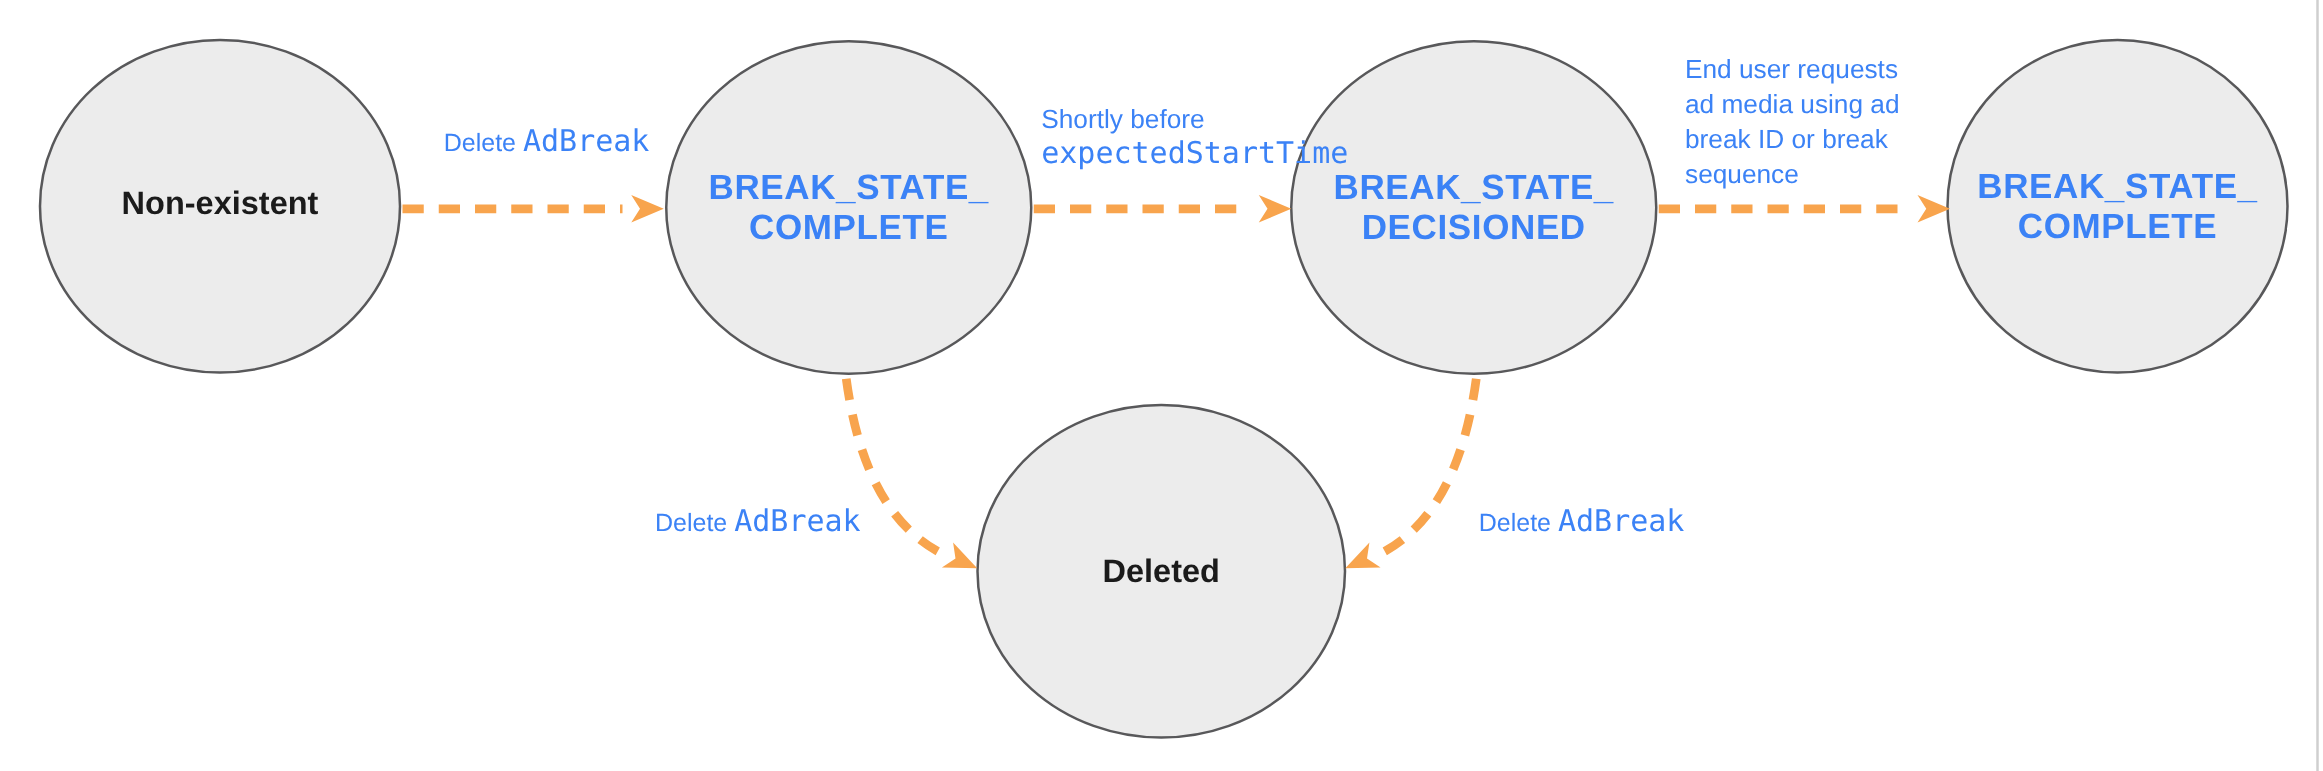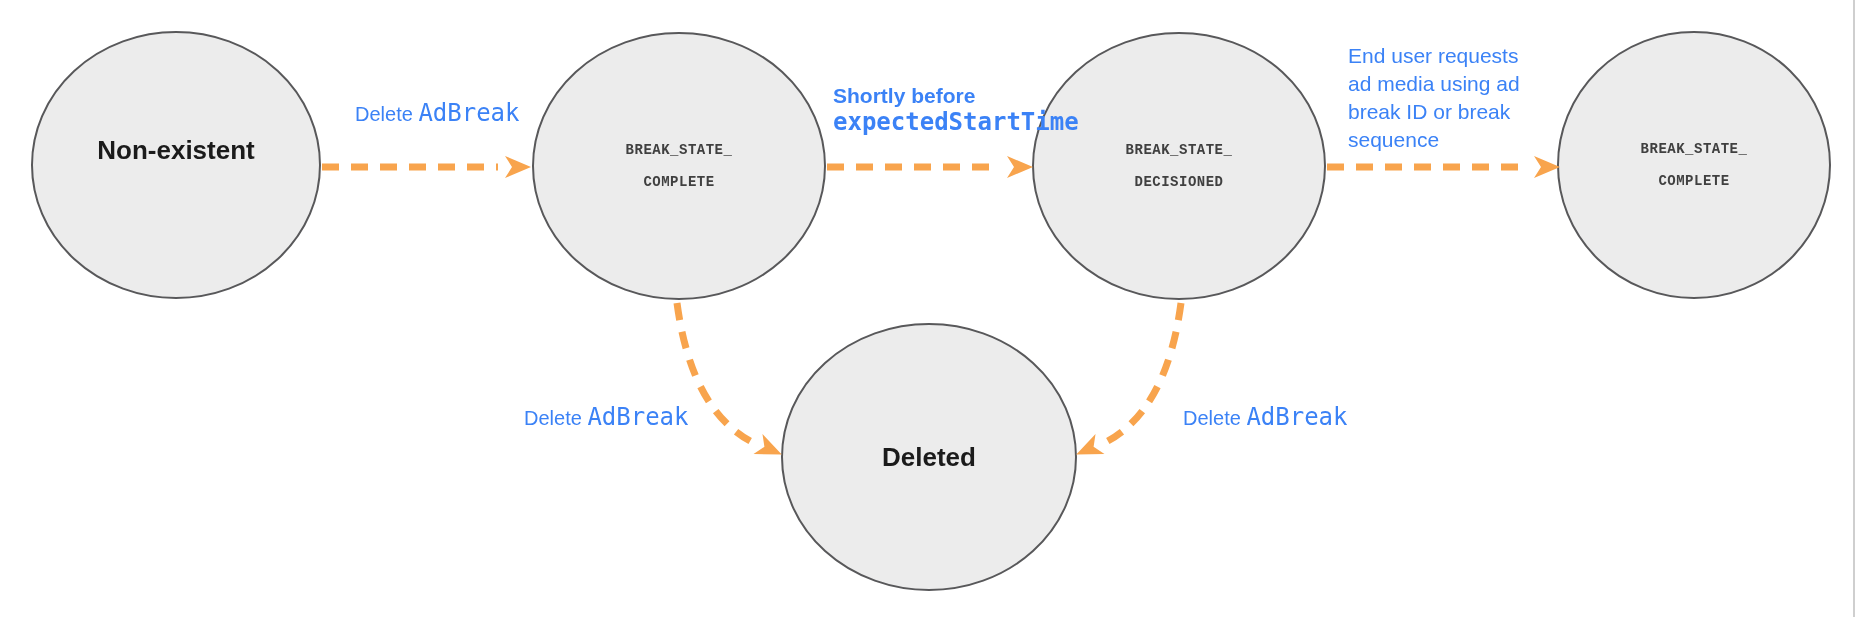--- a/index.html
+++ b/index.html
@@ -19,22 +19,22 @@
   .arrow-head { fill:#F8A44D; stroke:none; }
   .node-label {
     position:absolute; transform:translate(-50%,-50%);
     text-align:center; white-space:nowrap;
     color:#1b1b1b; font-weight:bold; font-size:26px;
     font-family:"Liberation Sans", sans-serif;
   }
   .node-code-label {
     position:absolute; transform:translate(-50%,-50%);
     text-align:center; white-space:nowrap;
-    color:#404040; font-weight:bold; font-size:14px; line-height:32px;
-    font-family:Liberation Mono, monospace; letter-spacing:0.5px;
+    color:#3b82f6; font-weight:bold; font-size:28px; line-height:32px;
+    font-family:Liberation Sans, sans-serif; letter-spacing:0.5px;
   }
   .edge-label {
     position:absolute; color:#3b82f6; font-size:20px; line-height:27px;
     font-family:"Liberation Sans", sans-serif; white-space:nowrap;
   }
   .edge-label .code {
     font-family:"DejaVu Sans Mono", monospace; font-size:24px;
   }
   .edge-label.multiline { white-space:normal; font-size:21px; line-height:28px; }
   .right-rule {
@@ -61,42 +61,42 @@
     <path class="edge-path" d="M 677 303 Q 692 415 758 445"></path>
     <path class="edge-path" d="M 1181 303 Q 1166 415 1100 445"></path>
 
     <path class="arrow-head" d="M 0 -11 L 26 0 L 0 11 L 7 0 Z" transform="translate(505,167)"></path>
     <path class="arrow-head" d="M 0 -11 L 26 0 L 0 11 L 7 0 Z" transform="translate(1007,167)"></path>
     <path class="arrow-head" d="M 0 -11 L 26 0 L 0 11 L 7 0 Z" transform="translate(1534,167)"></path>
     <path class="arrow-head" d="M 0 -11 L 26 0 L 0 11 L 7 0 Z" transform="translate(758,444) rotate(24)"></path>
     <path class="arrow-head" d="M 0 -11 L 26 0 L 0 11 L 7 0 Z" transform="translate(1100,444) rotate(156)"></path>
   </svg>
 
-  <div class="node-label" style="left:176px; top:150px;">Non-existent</div>
+  <div class="node-label" style="left:176px; top:163px;">Non-existent</div>
 
   <div class="node-code-label" style="left:679px; top:166px;">
     <div>BREAK_STATE_</div>
     <div>COMPLETE</div>
   </div>
 
   <div class="node-code-label" style="left:1179px; top:166px;">
     <div>BREAK_STATE_</div>
     <div>DECISIONED</div>
   </div>
 
   <div class="node-code-label" style="left:1694px; top:165px;">
     <div>BREAK_STATE_</div>
     <div>COMPLETE</div>
   </div>
 
   <div class="node-label" style="left:929px; top:457px;">Deleted</div>
 
   <div class="edge-label" style="left:355px; top:100px;"><span>Delete </span><span class="code">AdBreak</span></div>
 
-  <div class="edge-label" style="left:833px; top:82px;font-weight:bold;">
+  <div class="edge-label" style="left:833px; top:82px;">
     <div style="font-size:21px;">Shortly before</div>
     <div class="code">expectedStartTime</div>
   </div>
 
   <div class="edge-label multiline" style="left:1348px; top:42px; width:200px;">
     <div>End user requests</div>
     <div>ad media using ad</div>
     <div>break ID or break</div>
     <div>sequence</div>
   </div>

